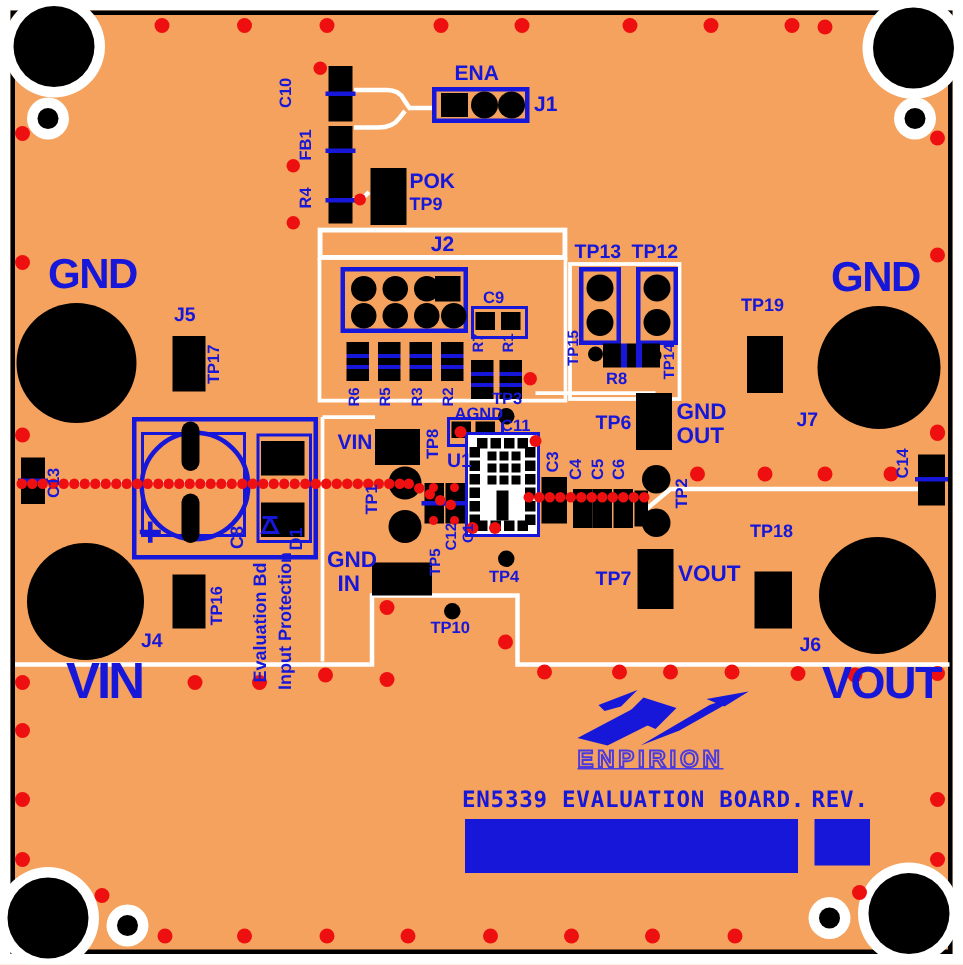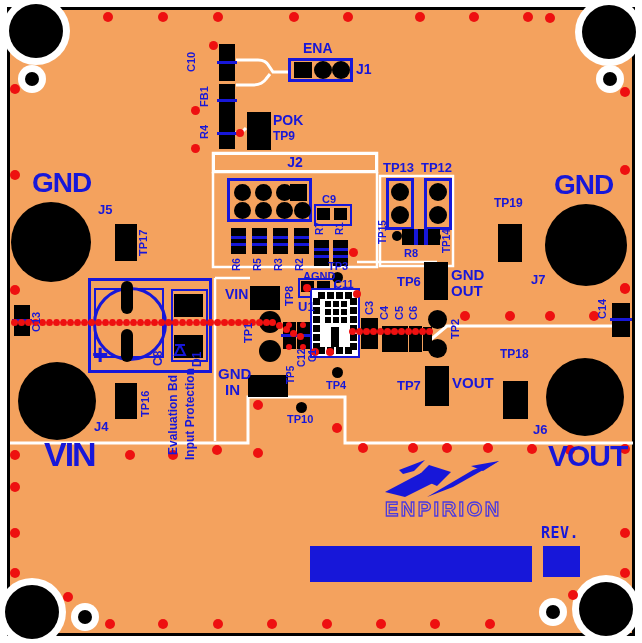--- a/index.html
+++ b/index.html
@@ -25,21 +25,21 @@
   .l{position:absolute;color:var(--blue);font-weight:bold;font-size:11px;line-height:1.05;
      white-space:nowrap;z-index:6;}
   .v{writing-mode:vertical-rl;transform:rotate(180deg);text-align:center;}
   .f10{font-size:10px;} .f12{font-size:12px;} .f13{font-size:13px;} .f14{font-size:14px;}
   .f15{font-size:15px;} .f28{font-size:28px;letter-spacing:-1px;} .f30{font-size:30px;letter-spacing:-1px;}
   .f34{font-size:34px;letter-spacing:-2px;}
   .mono{font-family:"DejaVu Sans Mono",monospace;font-size:15px;letter-spacing:.5px;}
   .strip{position:absolute;border:2px solid #fff;z-index:3;display:flex;align-items:center;justify-content:center;}
   .fillblue{position:absolute;background:var(--blue);z-index:3;}
   .brandtxt{position:absolute;color:transparent;-webkit-text-stroke:1.3px #4a3ae0;
-     font-weight:bold;font-size:20px;letter-spacing:2.5px;z-index:6;font-family:"Liberation Sans",sans-serif;}
+     font-weight:bold;font-size:16px;letter-spacing:2.5px;z-index:6;font-family:"Liberation Sans",sans-serif;text-decoration:underline;}
   .u1{position:absolute;background:#fff;border:2px solid var(--blue);z-index:3;}
   .u1 .p{position:absolute;background:#000;}
 </style>
 </head>
 <body>
 
 <div class="stage">
 
   <div class="frame"></div>
 
@@ -214,21 +214,21 @@
   <span class="l" style="left:328px;top:261px">TP3</span>
   <span class="l" style="left:303px;top:271px">AGND</span>
 
   <span class="l f13" style="left:383px;top:161px">TP13</span>
   <span class="l f13" style="left:421px;top:161px">TP12</span>
   <div class="l v f10" style="left:378px;top:219px;height:27px">TP15</div>
   <div class="l v f10" style="left:442px;top:228px;height:27px">TP14</div>
   <span class="l" style="left:404px;top:248px">R8</span>
 
   <span class="l f12" style="left:494px;top:197px">TP19</span>
-  <span class="l f13" style="left:98px;top:203px">J5</span>
+  <span class="l f13" style="left:116px;top:203px">J5</span>
   <div class="l v" style="left:138px;top:226px;height:34px">TP17</div>
   <div class="l v" style="left:31px;top:306px;height:32px">C13</div>
   <div class="l v f12" style="left:152px;top:344px;height:28px">C8</div>
   <div class="l v f12" style="left:191px;top:346px;height:26px">D1</div>
   <div class="l v f12" style="left:167px;top:358px;height:114px">Evaluation Bd</div>
   <div class="l v f12" style="left:184px;top:352px;height:124px">Input Protection</div>
   <div class="l v" style="left:140px;top:388px;height:31px">TP16</div>
   <span class="l f13" style="left:94px;top:420px">J4</span>
 
   <span class="l f14" style="left:225px;top:287px">VIN</span>
@@ -257,20 +257,21 @@
     <span style="display:block">GND</span>
     <span style="display:block">OUT</span>
   </div>
   <span class="l f13" style="left:531px;top:273px">J7</span>
   <div class="l v" style="left:597px;top:295px;height:28px">C14</div>
   <span class="l f13" style="left:397px;top:379px">TP7</span>
   <span class="l f15" style="left:452px;top:375px">VOUT</span>
   <span class="l f12" style="left:500px;top:348px">TP18</span>
   <span class="l f13" style="left:533px;top:423px">J6</span>
 
+  <span class="l mono" style="left:308px;top:526px">EN5339 EVALUATION BOARD.</span>
   <span class="l mono" style="left:541px;top:526px">REV.</span>
 
   <div class="abs" style="left:0;top:0;width:0;height:0">
       <div class="via" style="left: 103px; top: 12px; width: 10px; height: 10px;"></div>
       <div class="via" style="left: 158px; top: 12px; width: 10px; height: 10px;"></div>
       <div class="via" style="left: 213px; top: 12px; width: 10px; height: 10px;"></div>
       <div class="via" style="left: 289px; top: 12px; width: 10px; height: 10px;"></div>
       <div class="via" style="left: 343px; top: 12px; width: 10px; height: 10px;"></div>
       <div class="via" style="left: 415px; top: 12px; width: 10px; height: 10px;"></div>
       <div class="via" style="left: 469px; top: 12px; width: 10px; height: 10px;"></div>

